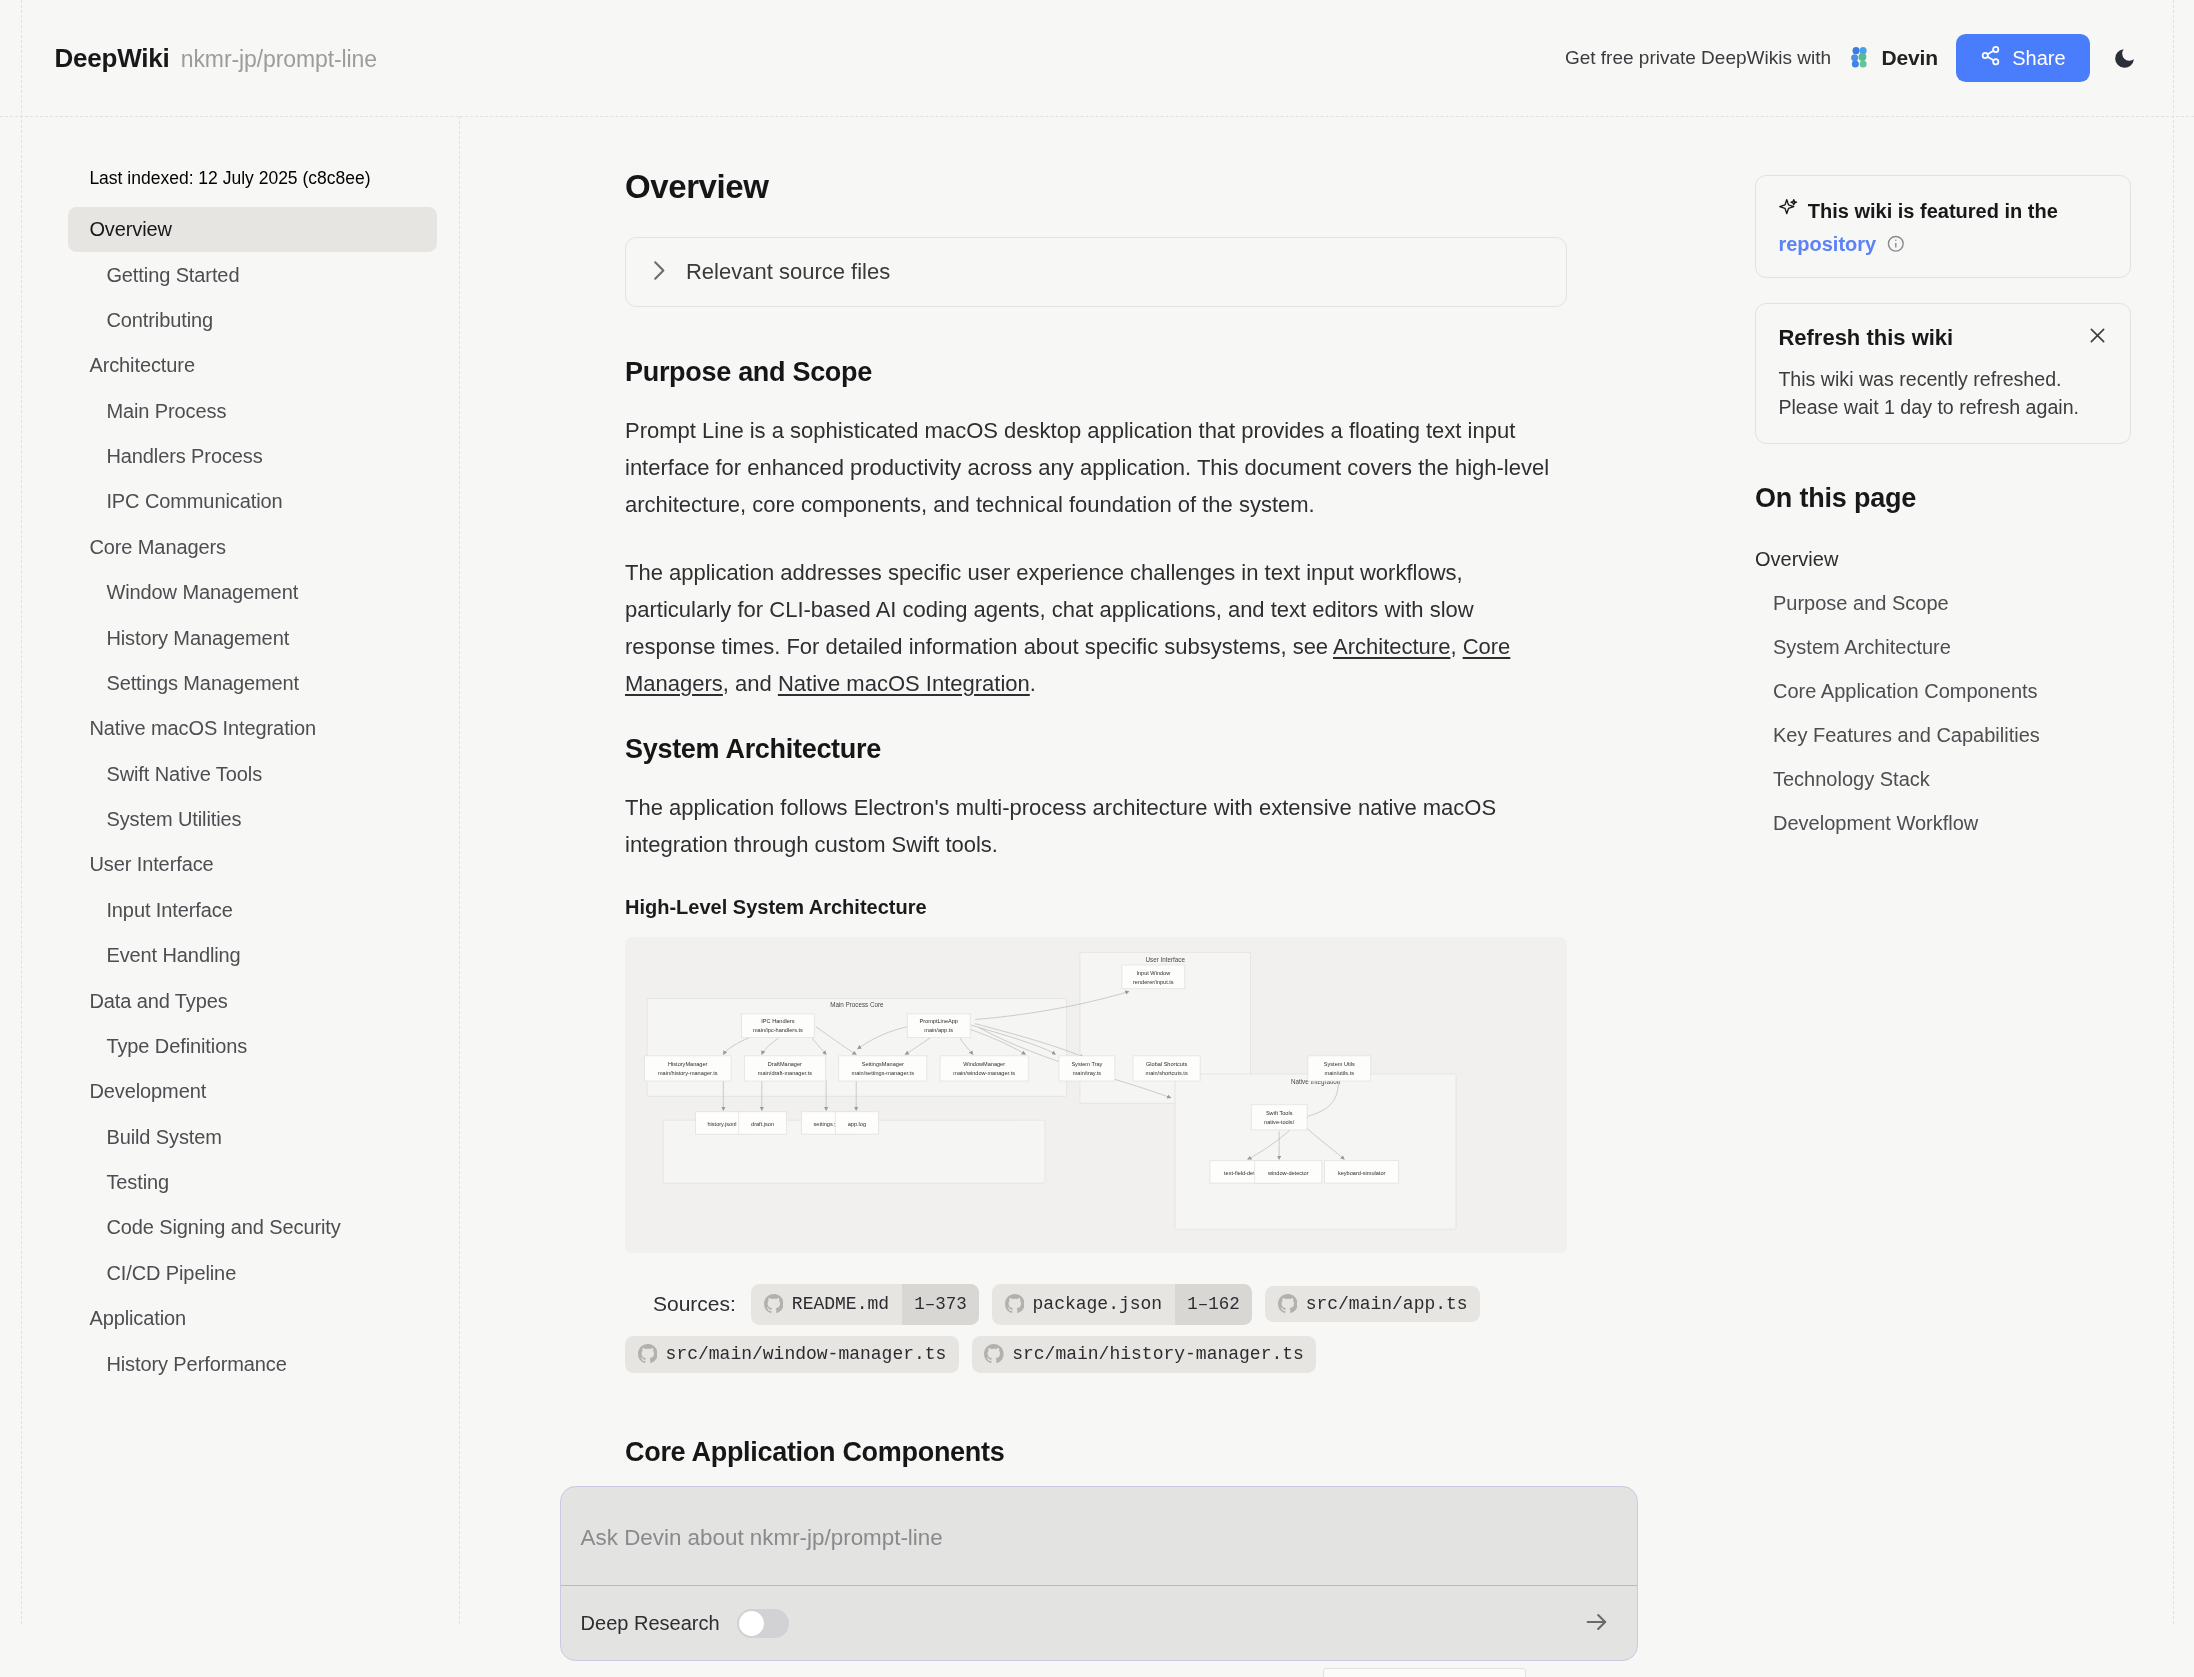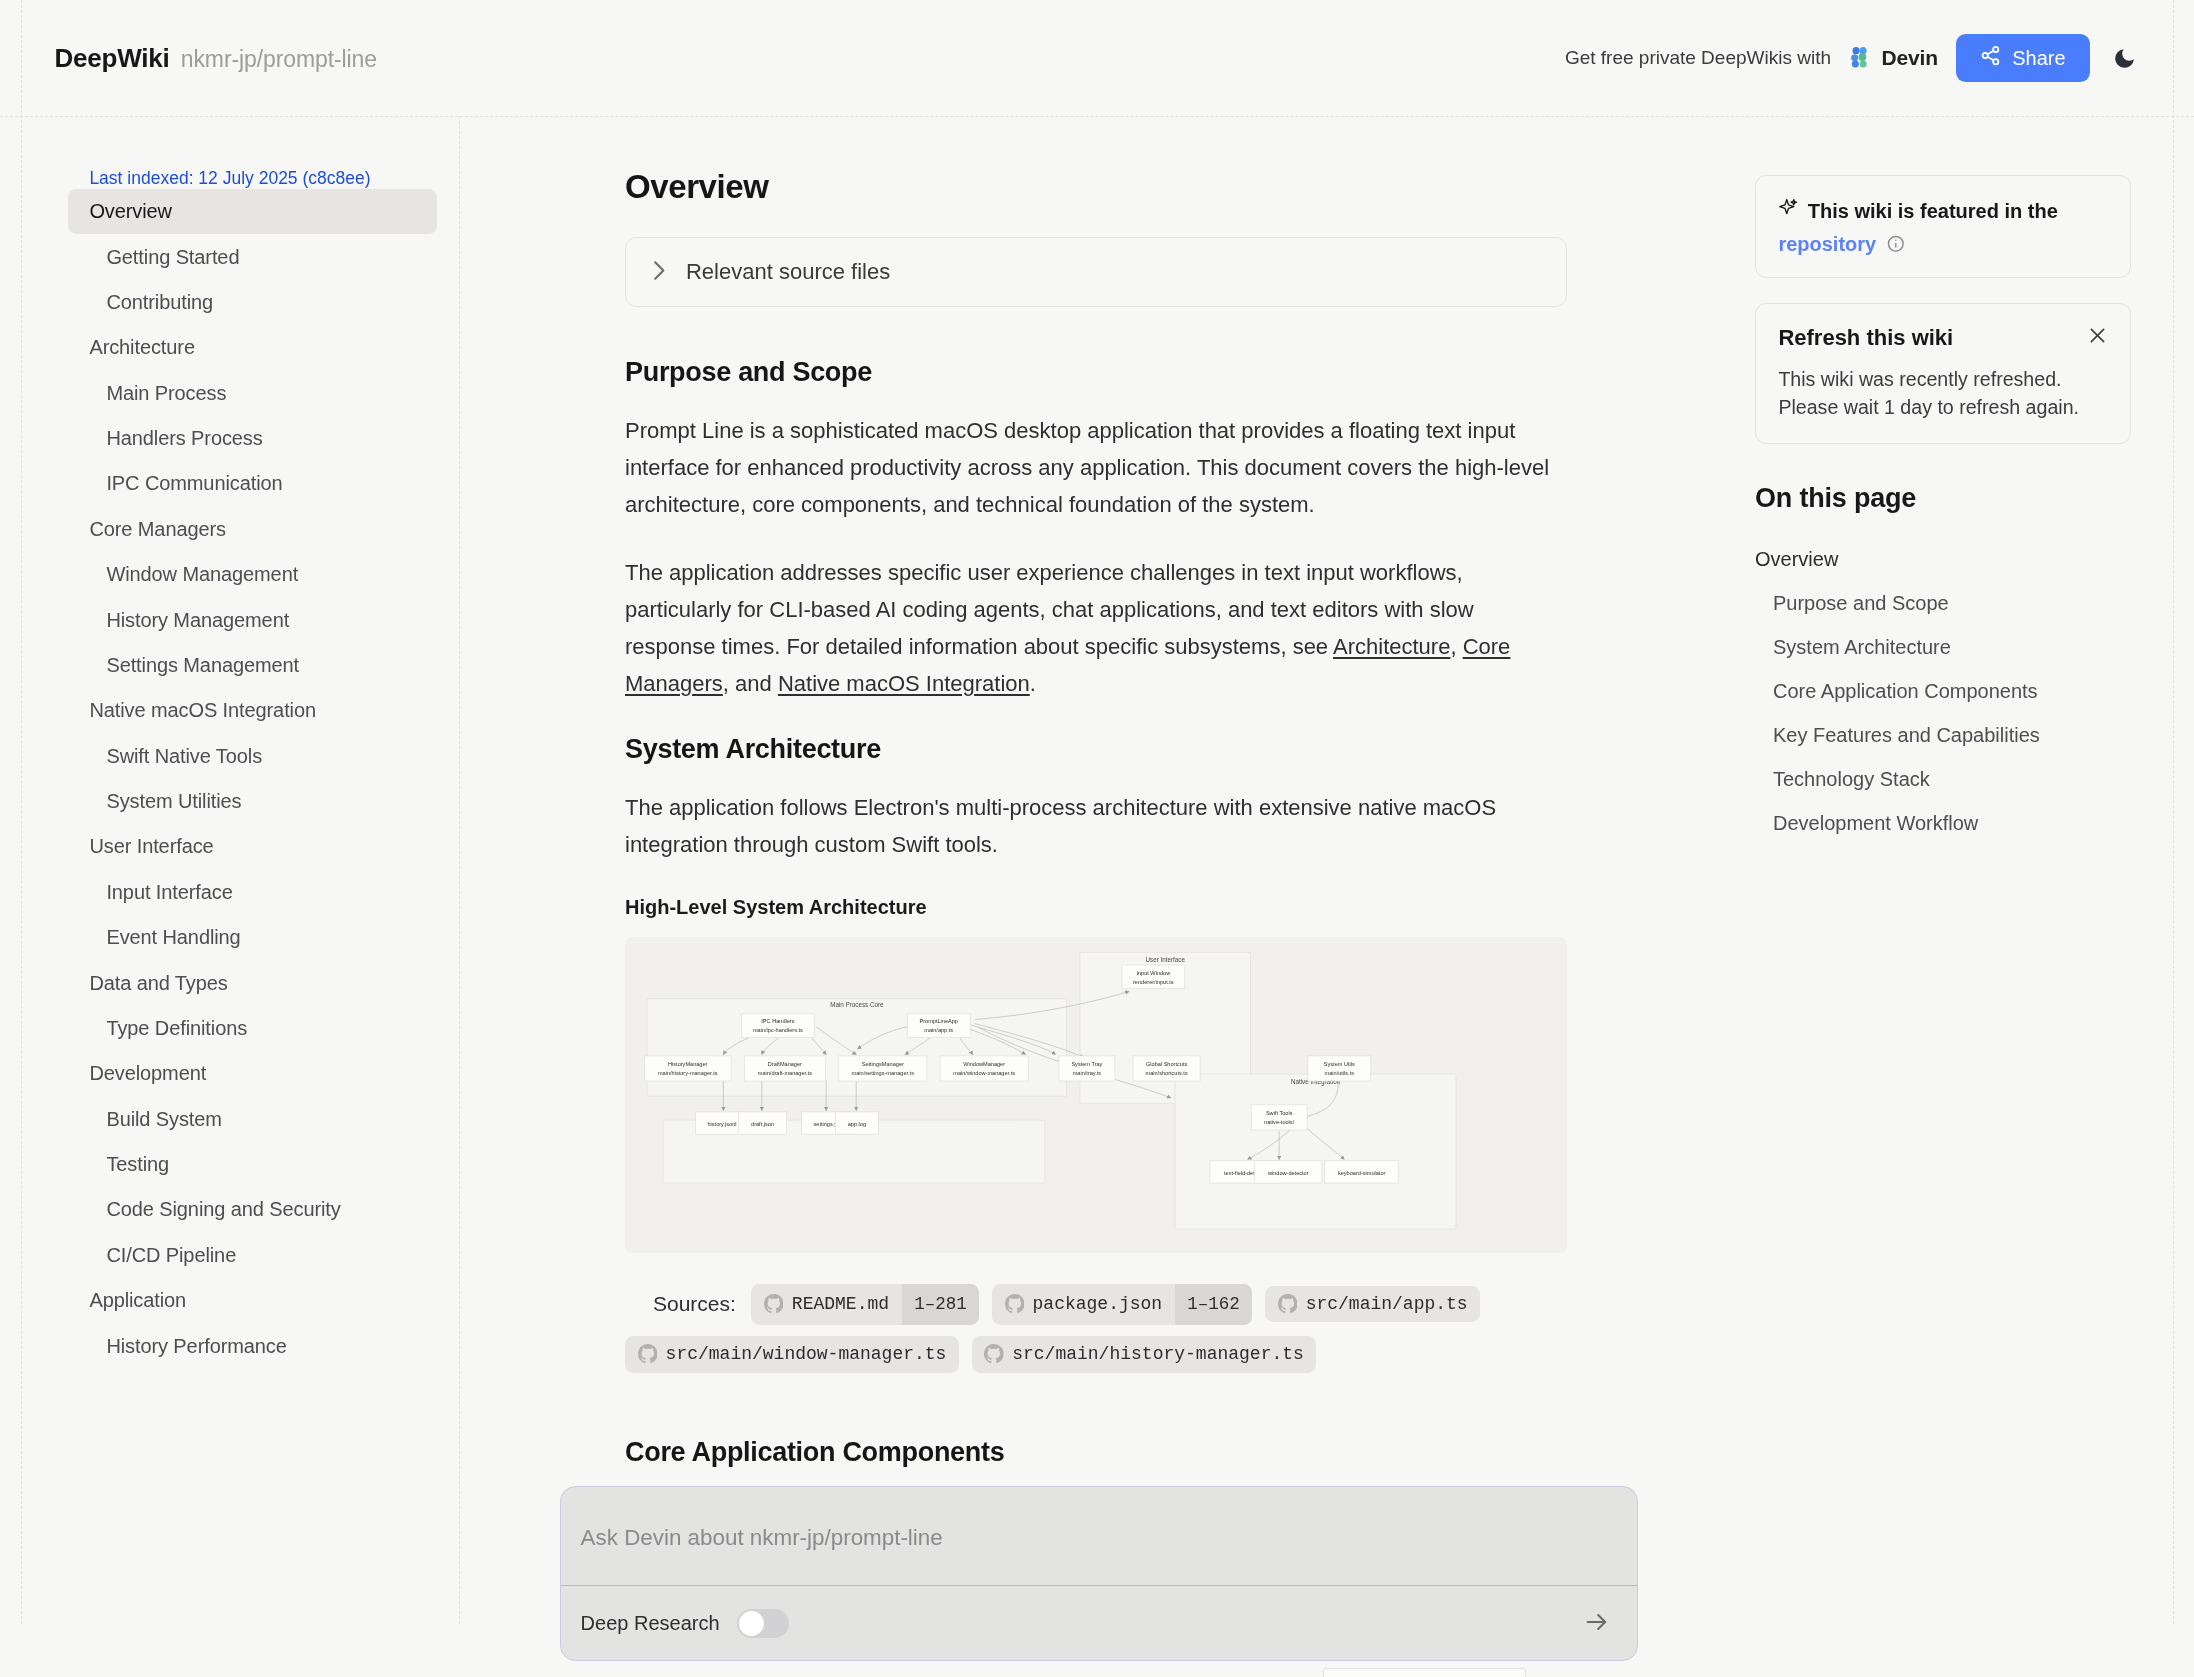--- a/index.html
+++ b/index.html
@@ -36,21 +36,21 @@
     background: #4a7dfc; color: #fff; border: none; border-radius: 9.8px;
     padding: 11.2px 24px; font-size: 20px; font-family: inherit; cursor: pointer;
   }
   .moon-btn { background: none; border: none; cursor: pointer; padding: 4.2px; line-height: 0; }
 
   
   .sidebar {
     position: absolute; left: 22.4px; top: 118px; width: 436px; bottom: 0;
     padding: 50px 21px 0 46px; overflow: hidden;
   }
-  .last-indexed { font-size: 17.5px; color: #1d4ed8; padding-left: 21px;}
+  .last-indexed { font-size: 17.5px; color: #000000; margin-bottom: 18px; padding-left: 21px;}
   .nav-item {
     display: block; font-size: 20px; color: #4d4d52; letter-spacing: -0.1px;
     padding: 11.2px 21px; border-radius: 8.4px; cursor: pointer; white-space: nowrap;
   }
   .nav-item.lvl0 { padding-left: 21px; }
   .nav-item.lvl1 { padding-left: 38px; }
   .nav-item.active { background: #e6e5e2; color: #18181b; }
 
   
   .main {
@@ -364,21 +364,21 @@
 
     <div class="sources">
       <span class="sources-label">Sources:</span>
       <span id="sources-list" style="display:contents"><span class="chip">
             <span class="gh">
               <svg width="19.6" height="19.6" viewBox="0 0 16 16" fill="#b2b1ad">
                 <path d="M8 0C3.58 0 0 3.58 0 8a8 8 0 0 0 5.47 7.59c.4.07.55-.17.55-.38l-.01-1.49c-2.01.37-2.53-.49-2.69-.94-.09-.23-.48-.94-.82-1.13-.28-.15-.68-.52-.01-.53.63-.01 1.08.58 1.23.82.72 1.21 1.87.87 2.33.66.07-.52.28-.87.51-1.07-1.78-.2-3.64-.89-3.64-3.95 0-.87.31-1.59.82-2.15-.08-.2-.36-1.02.08-2.12 0 0 .67-.21 2.2.82a7.4 7.4 0 0 1 2-.27c.68 0 1.36.09 2 .27 1.53-1.04 2.2-.82 2.2-.82.44 1.1.16 1.92.08 2.12.51.56.82 1.27.82 2.15 0 3.07-1.87 3.75-3.65 3.95.29.25.54.73.54 1.48l-.01 2.2c0 .21.15.46.55.38A8.01 8.01 0 0 0 16 8c0-4.42-3.58-8-8-8z"></path>
               </svg>
             </span>
             <span class="fname">README.md</span>
-            <span class="lines">1–281</span>
+            <span class="lines">1–373</span>
           </span><span class="chip">
             <span class="gh">
               <svg width="19.6" height="19.6" viewBox="0 0 16 16" fill="#b2b1ad">
                 <path d="M8 0C3.58 0 0 3.58 0 8a8 8 0 0 0 5.47 7.59c.4.07.55-.17.55-.38l-.01-1.49c-2.01.37-2.53-.49-2.69-.94-.09-.23-.48-.94-.82-1.13-.28-.15-.68-.52-.01-.53.63-.01 1.08.58 1.23.82.72 1.21 1.87.87 2.33.66.07-.52.28-.87.51-1.07-1.78-.2-3.64-.89-3.64-3.95 0-.87.31-1.59.82-2.15-.08-.2-.36-1.02.08-2.12 0 0 .67-.21 2.2.82a7.4 7.4 0 0 1 2-.27c.68 0 1.36.09 2 .27 1.53-1.04 2.2-.82 2.2-.82.44 1.1.16 1.92.08 2.12.51.56.82 1.27.82 2.15 0 3.07-1.87 3.75-3.65 3.95.29.25.54.73.54 1.48l-.01 2.2c0 .21.15.46.55.38A8.01 8.01 0 0 0 16 8c0-4.42-3.58-8-8-8z"></path>
               </svg>
             </span>
             <span class="fname">package.json</span>
             <span class="lines">1–162</span>
           </span><span class="chip">
             <span class="gh">

